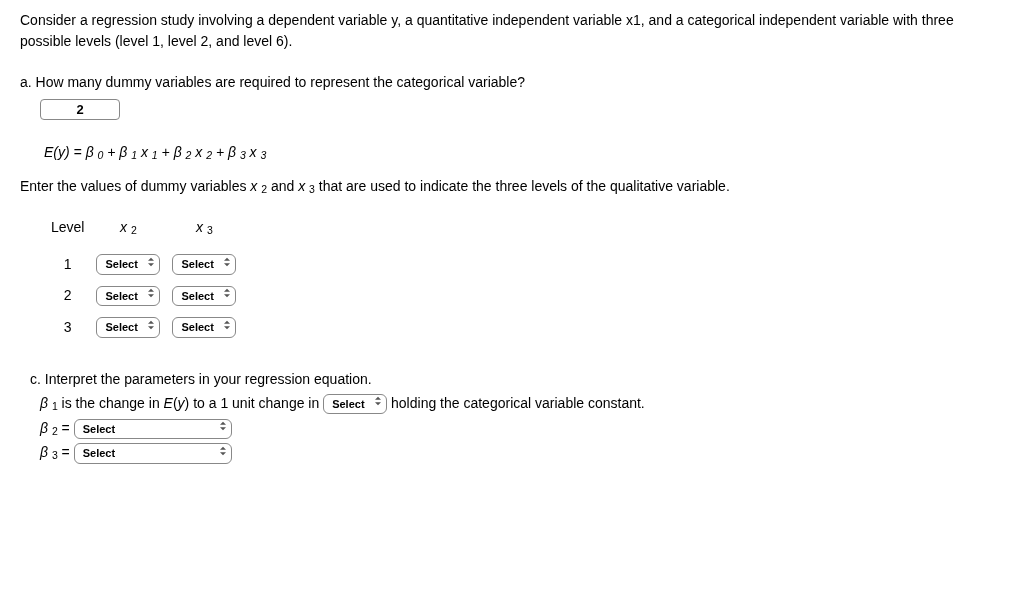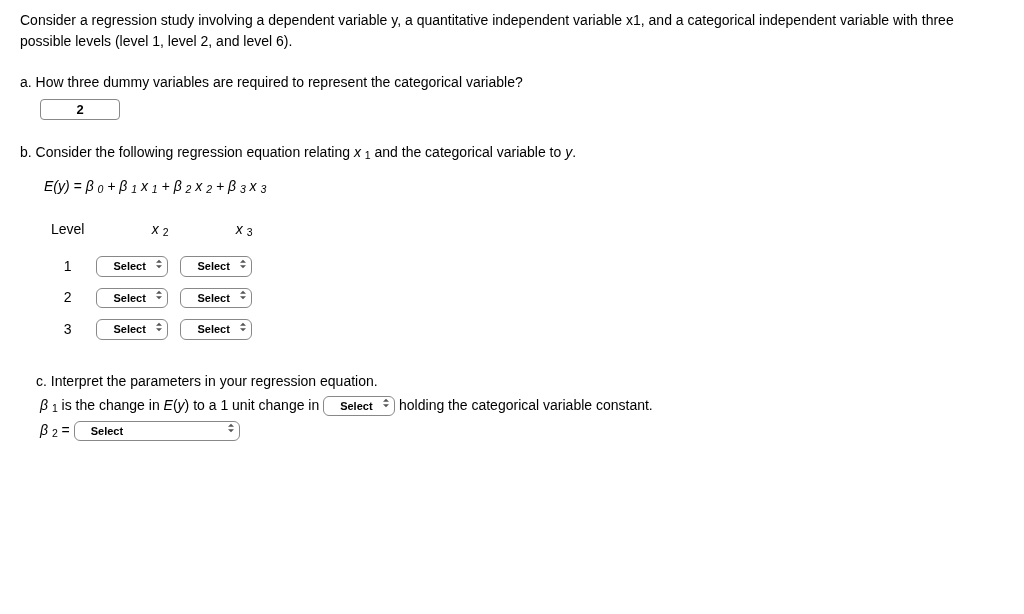--- a/index.html
+++ b/index.html
@@ -28,29 +28,29 @@
     margin: 12px 0 12px 24px;
   }
   .tbl {
     margin-left: 20px;
     margin-top: 10px;
     border-collapse: separate;
     border-spacing: 10px 8px;
   }
   .tbl th {
     font-weight: normal;
-    text-align: right;
+    text-align: center;
     padding-bottom: 6px;
   }
   .tbl td { text-align: center; }
   .select {
     display: inline-block;
     border: 1px solid #888;
     border-radius: 6px;
-    padding: 1px 18px 1px 16px;
+    padding: 1px 18px 1px 8px;
     font-size: 11px;
     font-weight: bold;
     background: #fff;
     position: relative;
     min-width: 36px;
     text-align: left;
   }
   .select::after {
     content: "";
     position: absolute;
@@ -69,42 +69,42 @@
     transform: translateY(-40%);
     margin-top: -6px;
     border-bottom: 3px solid #555;
     border-left: 3px solid transparent;
     border-right: 3px solid transparent;
   }
   .select.wide { min-width: 130px; }
   .beta { font-style: italic; }
   .sub { font-size: 0.75em; vertical-align: -2px; }
   .interp-line { margin: 3px 0 3px 20px; }
-  .part-c-head { margin-left: 16px; }
+  .part-c-head { margin-left: 10px; }
 </style>
 </head>
 <body>
 
 <div class="intro">
   <span>Consider a regression study involving a dependent variable y, a quantitative independent variable x1, and a categorical independent variable with three possible levels (level 1, level 2, and level 6).</span>
 </div>
 
 <div class="part">
-  <div>a. How three dummy variables are required to represent the categorical variable?</div>
+  <div>a. How many dummy variables are required to represent the categorical variable?</div>
   <div style="margin-top:6px; margin-left:20px;">
     <input class="input-text" type="text" value="2" style="">
   </div>
 </div>
 
 <div class="part">
-  <div>
-    b. Consider the following regression equation relating <span class="beta">x</span> <span class="sub">1</span> and the categorical variable to <span class="beta">y</span>.
-  </div>
   <div class="equation">
     E(y) = <span class="beta">β</span> <span class="sub">0</span> + <span class="beta">β</span> <span class="sub">1</span> x <span class="sub">1</span> + <span class="beta">β</span> <span class="sub">2</span> x <span class="sub">2</span> + <span class="beta">β</span> <span class="sub">3</span> x <span class="sub">3</span>
+  </div>
+  <div>
+    Enter the values of dummy variables <span class="beta">x</span> <span class="sub">2</span> and <span class="beta">x</span> <span class="sub">3</span> that are used to indicate the three levels of the qualitative variable.
   </div>
 
   <table class="tbl">
     <tbody>
         <tr>
       <th>Level</th>
       <th><span class="beta">x</span> <span class="sub">2</span></th>
       <th><span class="beta">x</span> <span class="sub">3</span></th>
     </tr>
     <tr>
@@ -133,13 +133,17 @@
     <span class="beta">β</span> <span class="sub">1</span> is the change in <span class="beta">E</span>(<span class="beta">y</span>) to a 1 unit change in
     <span class="select">Select</span>
     <span>holding the categorical variable constant.</span>
   </div>
 
   <div class="interp-line">
     <span class="beta">β</span> <span class="sub">2</span> =
     <span class="select wide">Select</span>
   </div>
 
+  <div class="interp-line">
+    <span class="beta">β</span> <span class="sub">3</span> =
+    <span class="select wide">Select</span>
+  </div>
 </div>
 
 </body></html>

